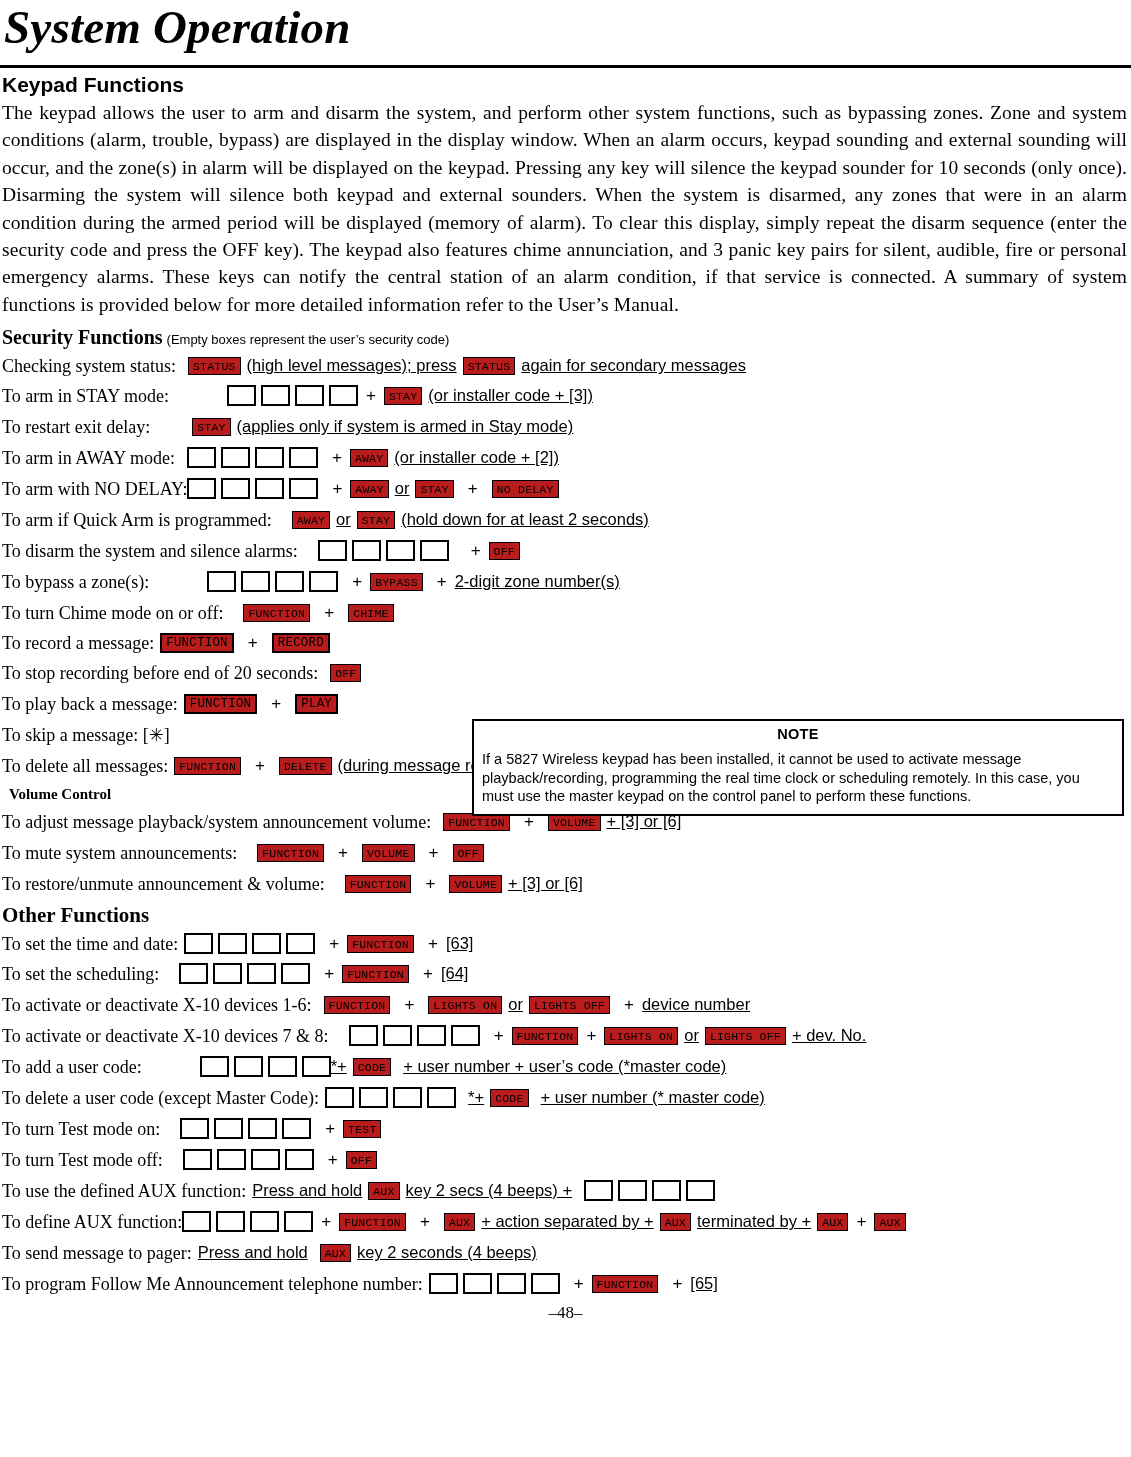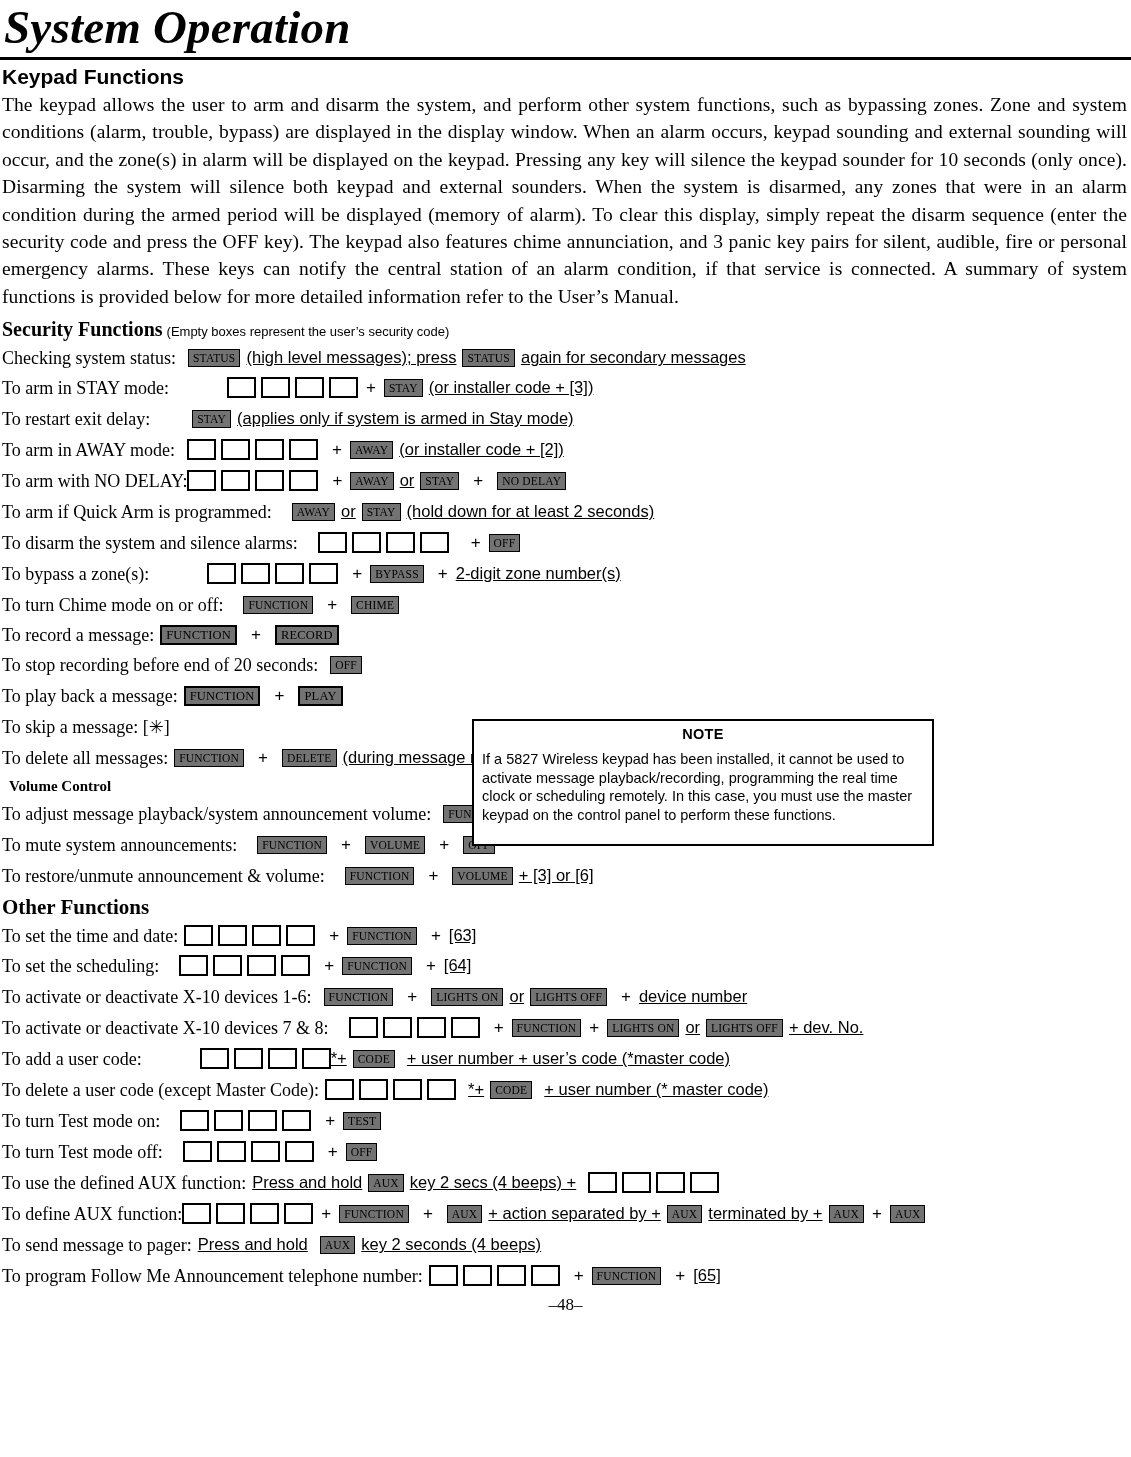--- a/index.html
+++ b/index.html
@@ -24,21 +24,21 @@
   }
   
   .doc-title {
     font-family: "Liberation Serif", "DejaVu Serif", serif;
     font-weight: bold;
     font-style: italic;
     font-size: 47px;
     line-height: 50px;
     letter-spacing: 0.2px;
     margin: 2px 0 0 4px;
-    padding-bottom: 4px;
+    padding-bottom: 12px;
   }
   .title-rule {
     border-bottom: 3px solid #000;
     margin: 1px 0 4px 0;
   }
   
   .h-sans {
     font-family: "Liberation Sans", "DejaVu Sans", sans-serif;
     font-weight: bold;
     font-size: 21px;
@@ -112,28 +112,28 @@
   }
   .sp2 { display:inline-block; width: 6px; }
   .sp4 { display:inline-block; width: 12px; }
   .sp6 { display:inline-block; width: 20px; }
   .sp10 { display:inline-block; width: 42px; }
   .sp14 { display:inline-block; width: 58px; }
   
   .key {
     display: inline-block;
     border: 1.6px solid #000;
-    font-family: Liberation Serif, serif;
+    font-family: Liberation Mono, monospace;
     font-size: 11.5px;
     line-height: 13px;
     letter-spacing: 0.2px;
     padding: 1.5px 4px 1px 4px;
     vertical-align: middle;
     white-space: nowrap;
-    background: #737373;
+    background: #b91c1c;
   }
   .key.bold {
     border-width: 2.2px;
     font-size: 12.5px;
     padding: 2px 4px 1.5px 4px;
   }
   
   .cbox {
     display: inline-block;
     width: 25px;
@@ -143,24 +143,24 @@
     margin-right: 5px;
     background: #fff;
   }
   .cbox.last { margin-right: 0; }
   .cboxgrp { display: inline-flex; align-items: center; }
   
   .note-box {
     position: absolute;
     left: 472px;
     top: 717px;
-    width: 462px;
+    width: 652px;
     border: 2px solid #000;
     box-sizing: border-box;
-    padding: 4px 8px 20px 8px;
+    padding: 4px 8px 8px 8px;
     background: #fff;
     font-family: "Liberation Sans", "DejaVu Sans", sans-serif;
   }
   .note-title {
     text-align: center;
     font-weight: bold;
     font-size: 14.5px;
     line-height: 18px;
     letter-spacing: 0.3px;
   }

